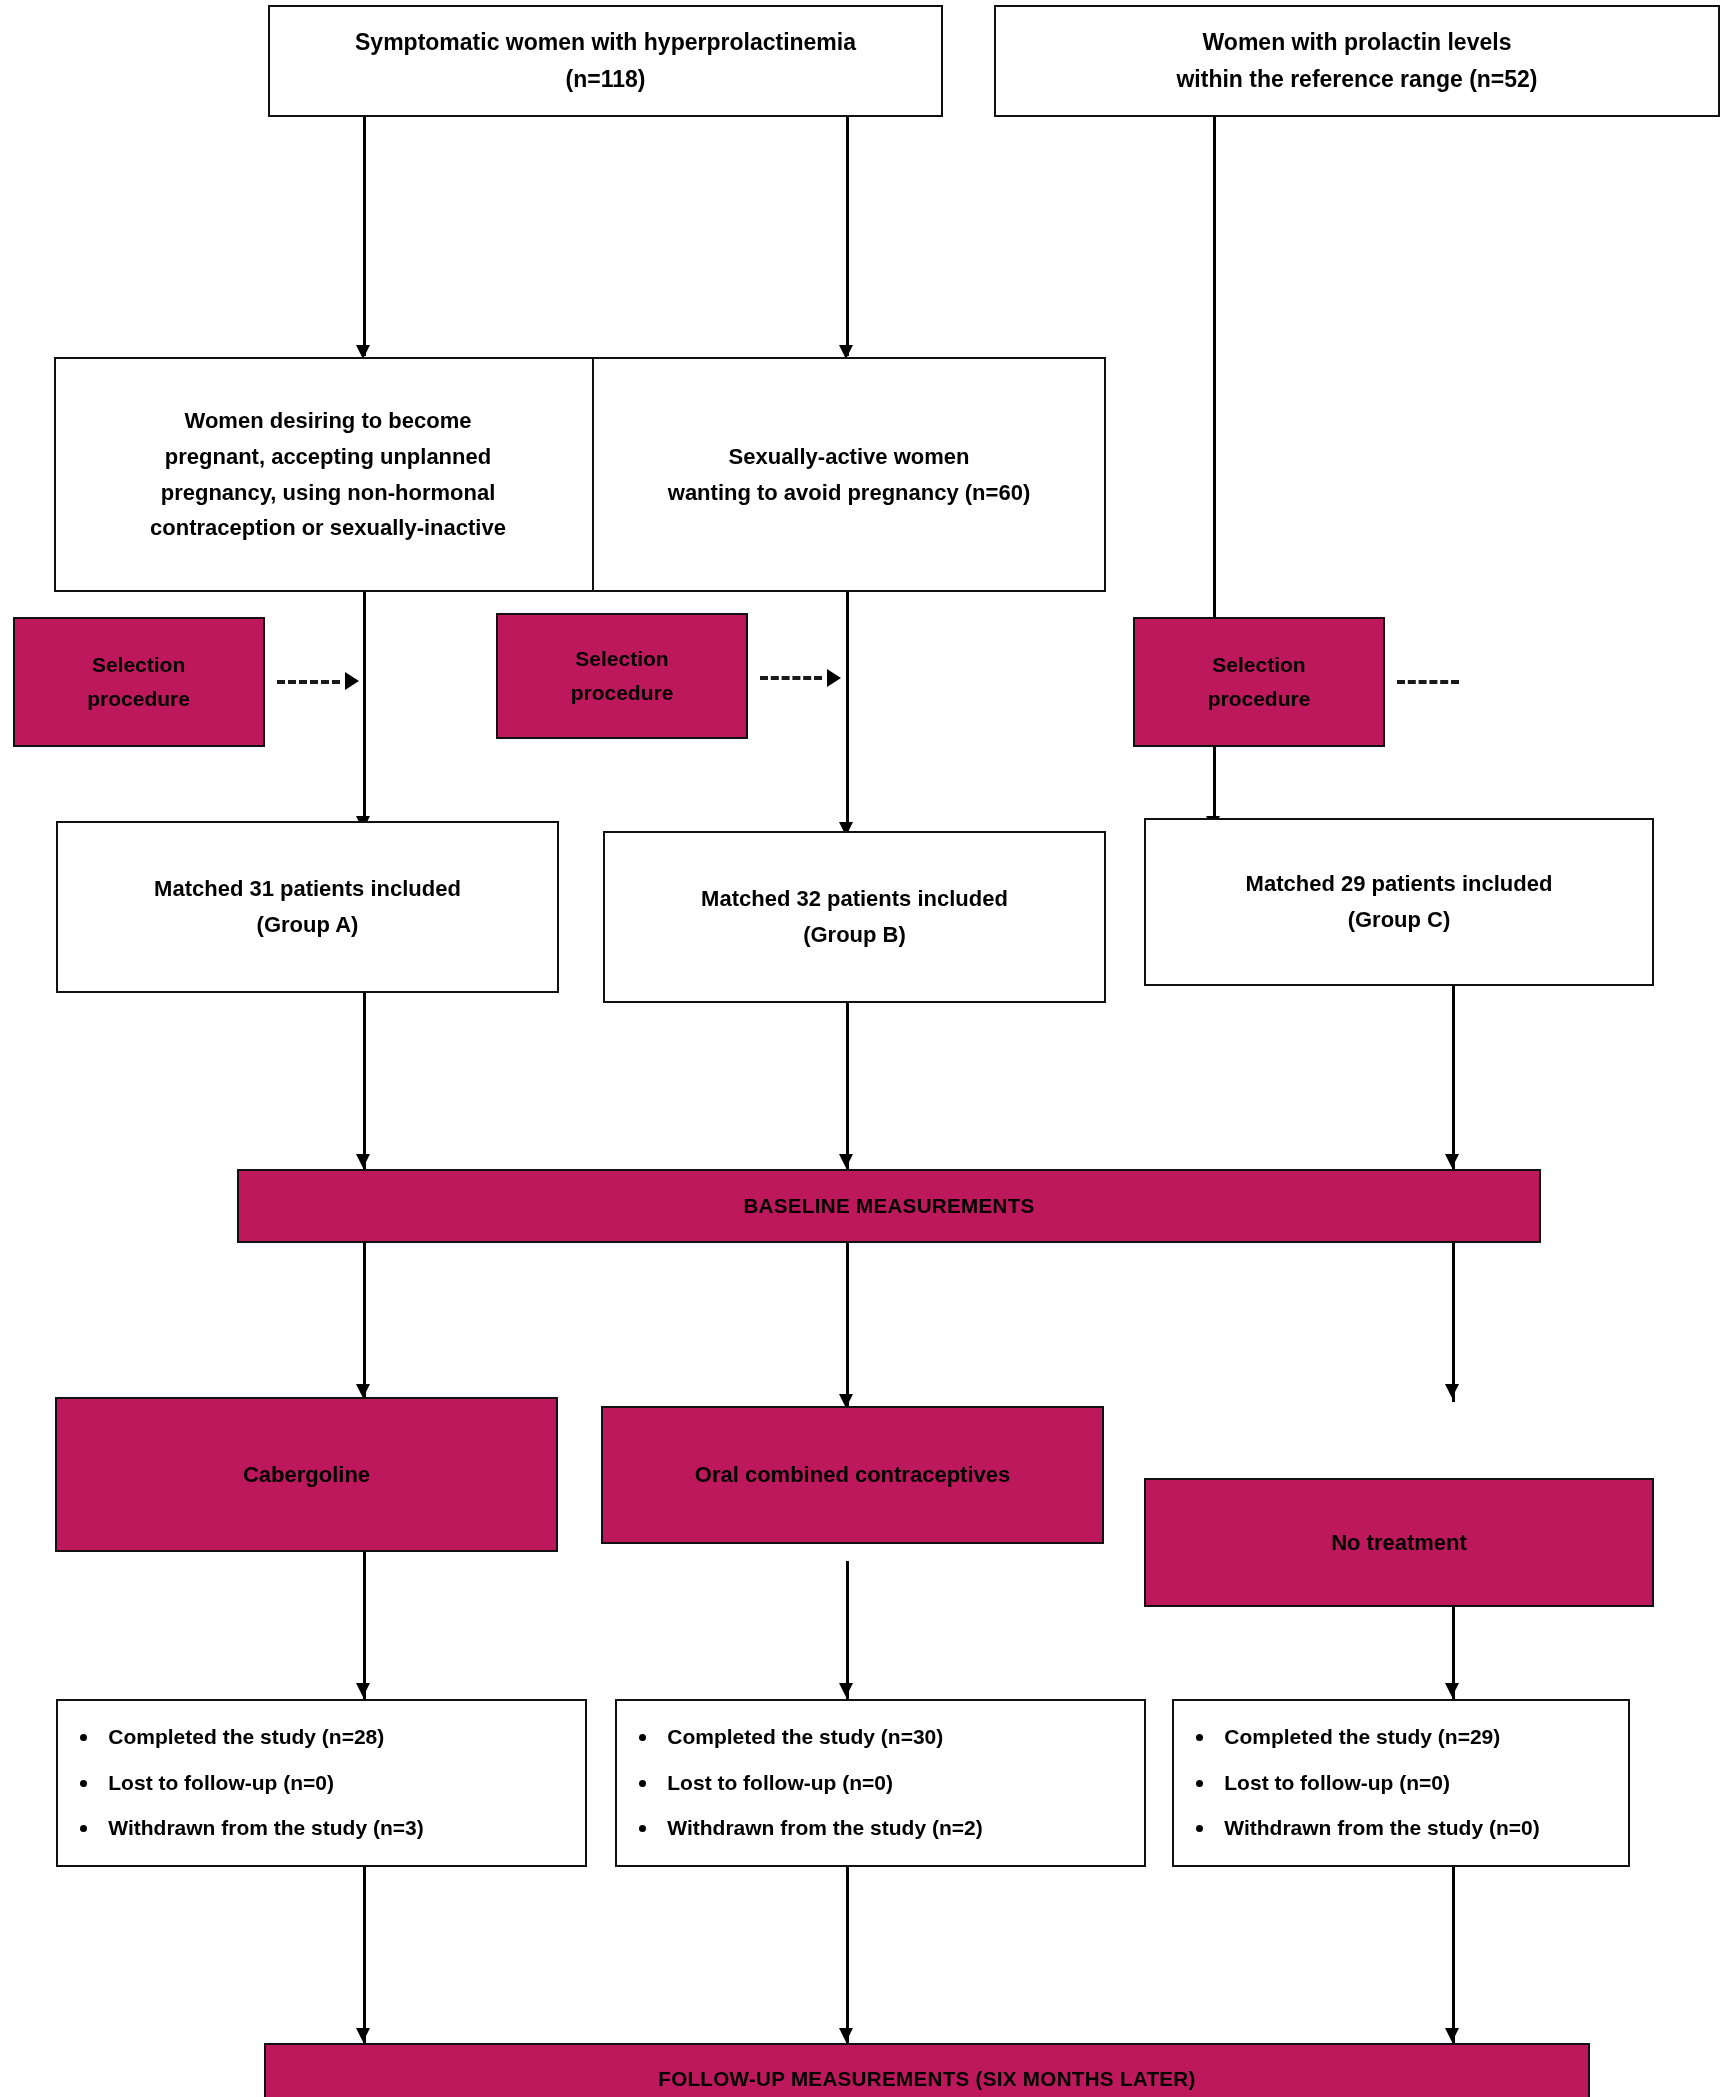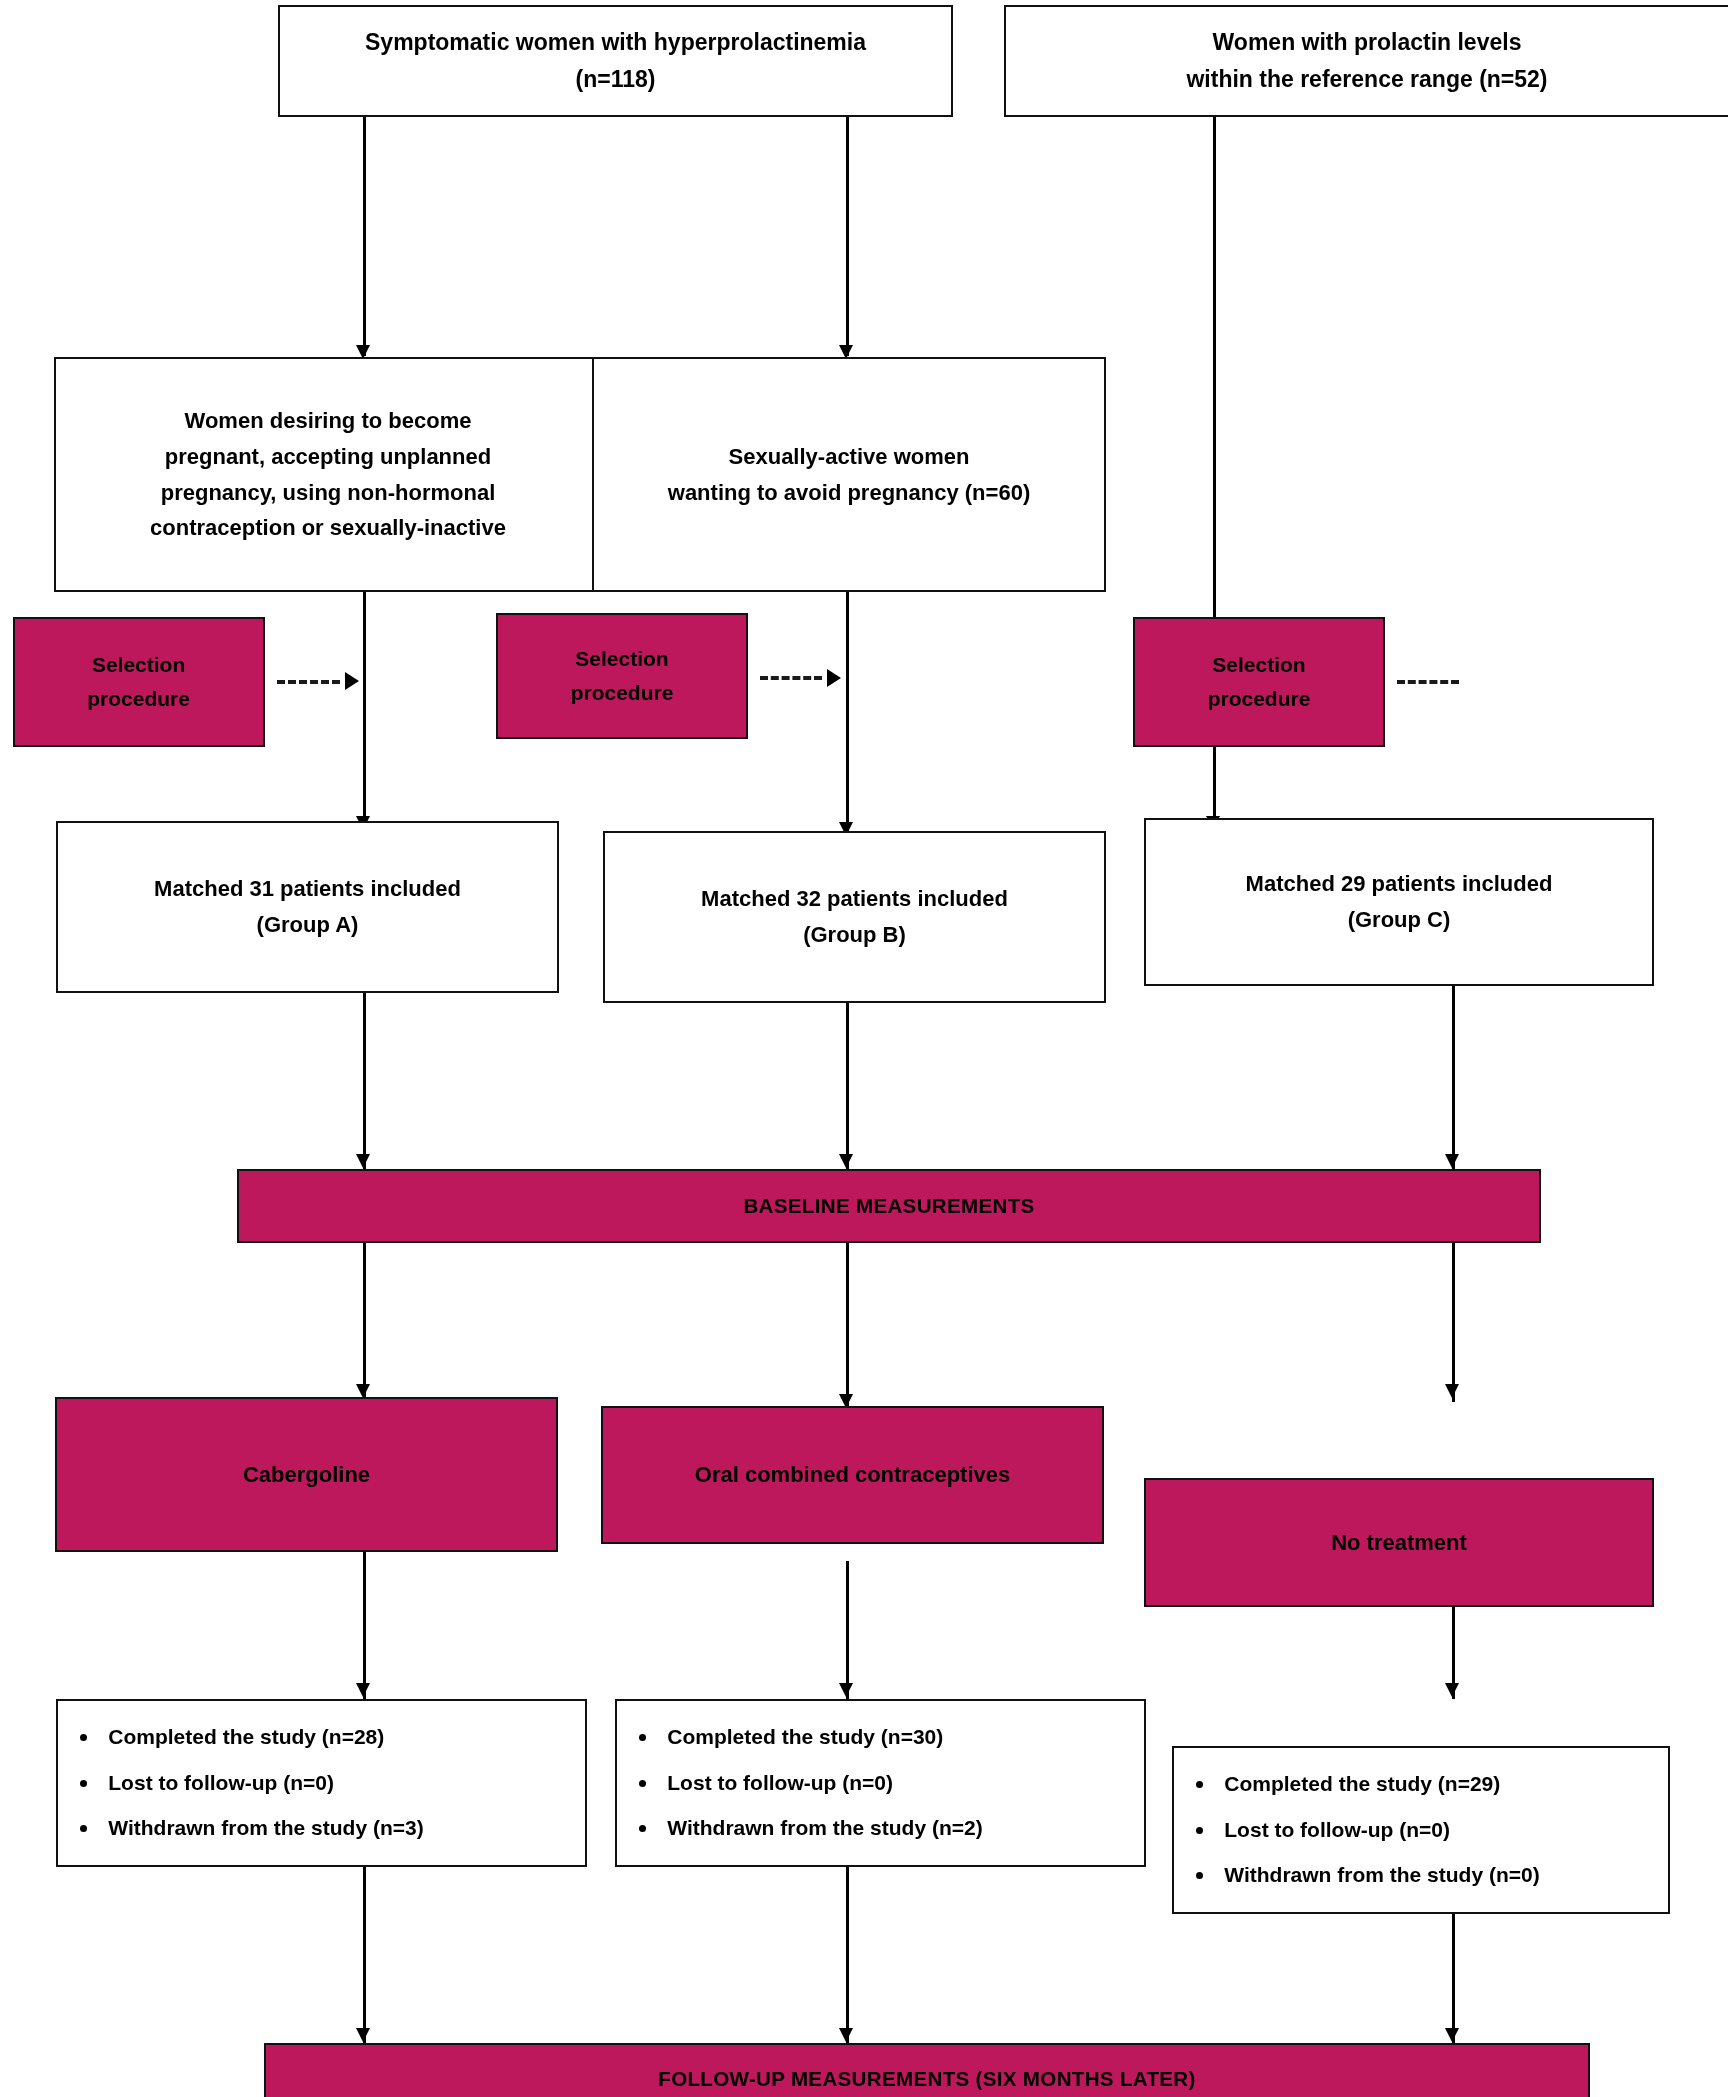--- a/index.html
+++ b/index.html
@@ -36,21 +36,21 @@
   }
   .node.gray {
     background: #be185d;
   }
   .node .ln {
     display: block;
     white-space: nowrap;
   }
 
   
-  .fs-lg  { font-size: 23px; margin-left: 10px; }
+  .fs-lg  { font-size: 23px; }
   .fs-md  { font-size: 22px; }
   .fs-sm  { font-size: 21px; }
   .fs-bar { font-size: 20.6px; letter-spacing: 0.3px; }
 
   
   .node.bullets {
     align-items: flex-start;
     justify-content: center;
     padding: 0 4.2px 0 14.3px;
     text-align: left;
@@ -263,21 +263,21 @@
         <span class="bul"></span>
         <span>Lost to follow-up (n=0)</span>
       </li>
       <li>
         <span class="bul"></span>
         <span>Withdrawn from the study (n=2)</span>
       </li>
     </ul>
   </div>
 
-  <div class="node bullets" style="left:1172px; top:1699px; width:498px; height:168px;margin-top:47px;">
+  <div class="node bullets" style="left:1172px; top:1699px; width:458px; height:168px;">
     <ul>
       <li>
         <span class="bul"></span>
         <span>Completed the study (n=29)</span>
       </li>
       <li>
         <span class="bul"></span>
         <span>Lost to follow-up (n=0)</span>
       </li>
       <li>

